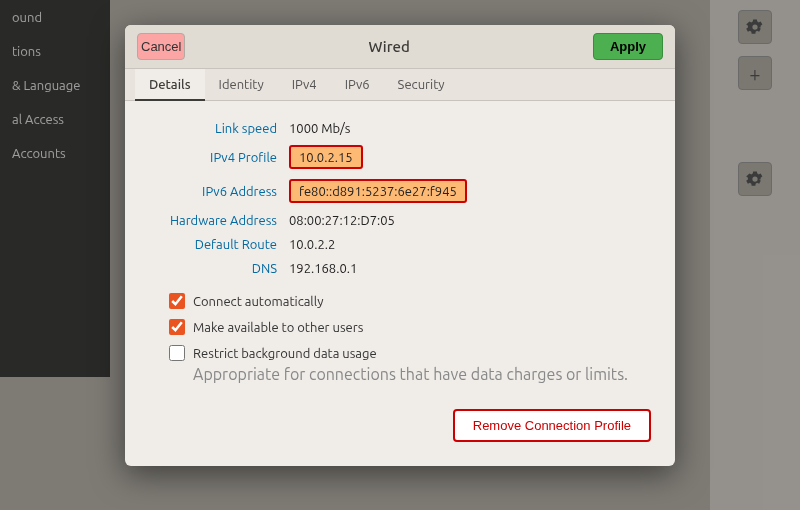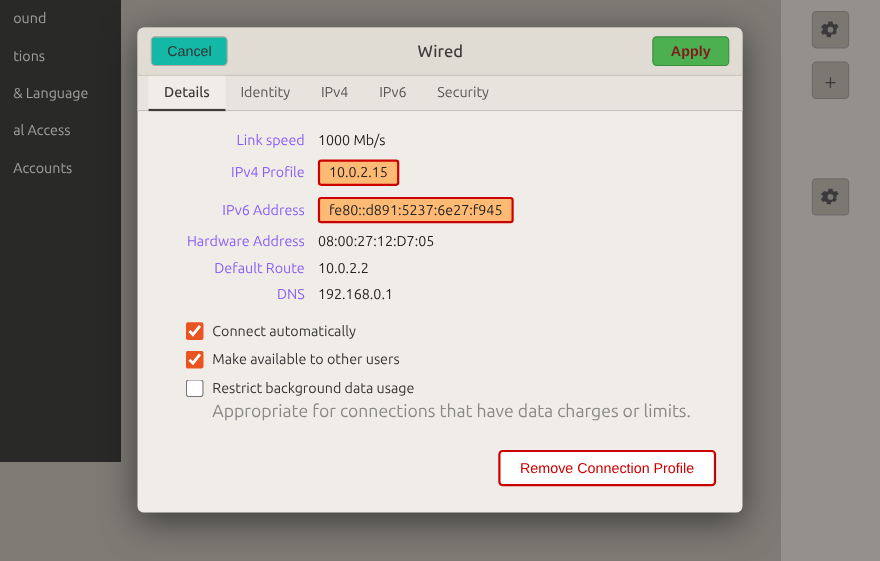--- a/index.html
+++ b/index.html
@@ -12,21 +12,21 @@
       font-size: 14px;
       overflow: hidden;
       position: relative;
     }
 
     
     .bg-sidebar {
       position: absolute;
       left: 0; top: 0;
       width: 110px;
-      height: 420px;
+      height: 377px;
       background: #3c3b38;
     }
     .bg-sidebar-item {
       color: #fff;
       padding: 10px 12px;
       font-size: 13px;
       opacity: 0.85;
     }
     .bg-right {
       position: absolute;
@@ -93,43 +93,43 @@
     .dialog-header {
       background: #e0dbd3;
       display: flex;
       align-items: center;
       justify-content: space-between;
       padding: 8px 12px;
       border-bottom: 1px solid #c8c3bc;
       min-height: 44px;
     }
     .cancel-btn {
-      background: #14b8a6;
+      background: #fca5a5;
       border: 1px solid #b0aba3;
       border-radius: 4px;
-      padding: 5px 14px;
+      padding: 5px 3px;
       cursor: pointer;
       font-size: 13px;
       color: #333;
     }
     .dialog-title {
       font-size: 15px;
       font-weight: 500;
       color: #3c3b38;
       flex: 1;
       text-align: center;
     }
     .apply-btn {
       background: #4caf50;
       border: 1px solid #388e3c;
       border-radius: 4px;
       padding: 5px 16px;
       cursor: pointer;
       font-size: 13px;
-      color: #7f1d1d;
+      color: #000000;
       font-weight: 600;
     }
 
     
     .tabs {
       display: flex;
       background: #e8e3dc;
       border-bottom: 1px solid #c8c3bc;
       padding: 0 10px;
     }
@@ -155,21 +155,21 @@
 
     
     .info-row {
       display: flex;
       align-items: center;
       margin-bottom: 10px;
     }
     .info-label {
       width: 140px;
       text-align: right;
-      color: #8b5cf6;
+      color: #0369a1;
       font-size: 13px;
       padding-right: 12px;
       flex-shrink: 0;
     }
     .info-value {
       color: #222;
       font-size: 13px;
     }
     .info-value.highlighted {
       border: 2px solid #cc0000;

